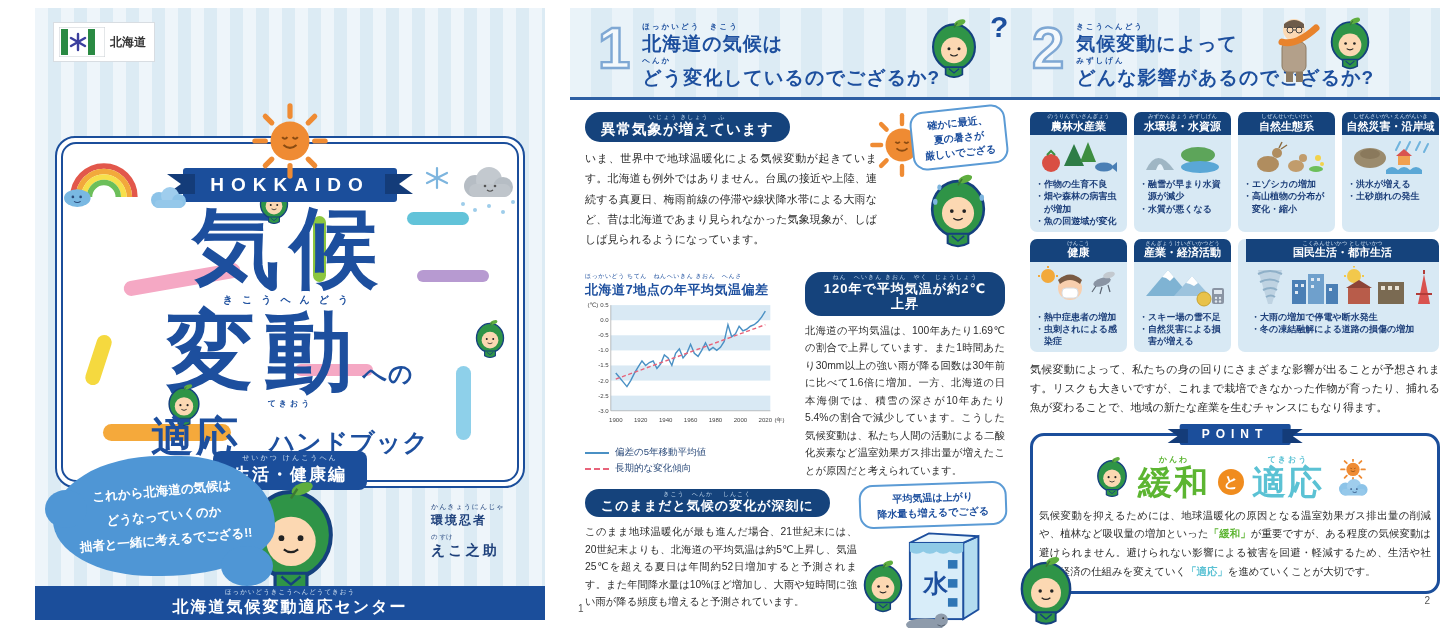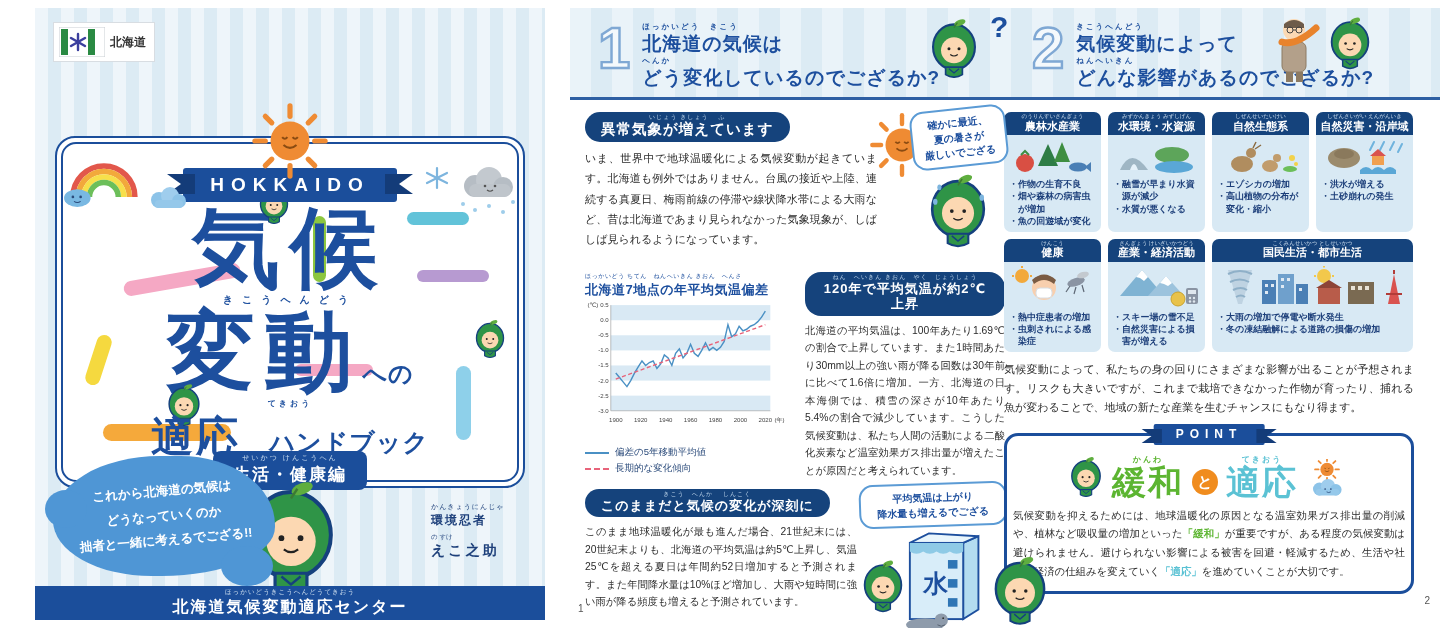--- a/index.html
+++ b/index.html
@@ -83,21 +83,21 @@
     -webkit-text-stroke:2.4px #7fa8d4; text-shadow:0 0 1px #7fa8d4; }
   .htitles { padding-top:4px; }
   .hfuri { font-size:7.5px; color:#1d4f9e; font-weight:bold; letter-spacing:2px; }
   .hline { font-size:19px; color:#1d4f9e; font-weight:bold; letter-spacing:1px; line-height:1.25; }
   .s1-char { position:absolute; left:358px; top:8px; }
   .qmark { position:absolute; left:420px; top:2px; font-size:30px; font-weight:bold; color:#1d4f9e; }
   .s2-chars { position:absolute; left:700px; top:6px; display:flex; gap:6px; }
 
   .spread-body { position:absolute; left:15px; top:104px; width:855px; }
   .col1 { position:absolute; left:0; top:0; width:420px; }
-  .col2 { position:absolute; left:419px; top:0; width:410px; }
+  .col2 { position:absolute; left:445px; top:0; width:410px; }
 
   .pill { display:inline-block; background:#15437c; border-radius:16px; padding:2px 16px 4px; text-align:center; }
   .pill-furi { font-size:6px; color:#bcd4ea; letter-spacing:1px; line-height:1.1; }
   .pill-label { font-size:14.5px; color:#fff; font-weight:bold; letter-spacing:1px; line-height:1.2; }
   .pill.small .pill-label { font-size:13px; }
   .para { font-size:11px; color:#2b2b2b; line-height:1.85; text-align:justify; margin-top:6px; }
   .para.small { font-size:10.3px; line-height:1.7; }
 
   .b1 { position:relative; min-height:152px; }
   .b1-text { width:292px; }
@@ -125,21 +125,21 @@
   .b3-bubble { width:148px; transform:rotate(-2deg); }
   .b3-water { position:relative; margin-top:2px; margin-left:28px; }
   .b3-waterninja { position:absolute; left:-26px; top:28px; }
 
   .pagenum { position:absolute; font-size:10px; color:#555; }
   .pagenum1 { left:8px; bottom:6px; }
   .pagenum2 { right:10px; bottom:14px; }
 
   .cards { display:grid; grid-template-columns:repeat(4,97px); gap:7px; }
   .card { background:#d8e9f4; border-radius:7px; overflow:hidden; padding-bottom:5px; }
-  .card.wide { grid-column:span 2; width:201px; }
+  .card.wide { grid-column:span 2; width:201px;padding-left:8px; }
   .card-header { background:#15437c; text-align:center; padding:1px 2px 3px; }
   .card-furi { font-size:5.5px; color:#cfe0f0; letter-spacing:0; line-height:1.2; white-space:nowrap; }
   .card-title { font-size:11px; color:#fff; font-weight:bold; line-height:1.15; white-space:nowrap; }
   .card-art { height:38px; display:flex; align-items:center; justify-content:center; margin:3px 0 2px; }
   .card-bullets { padding:0 5px; }
   .card-bullets div { font-size:9px; font-weight:bold; color:#1d3f7a; line-height:1.35;
     text-indent:-9px; padding-left:9px; }
 
   .s2-body { font-size:11px; color:#2b2b2b; line-height:1.7; text-align:justify; margin-top:8px; }
 
@@ -344,21 +344,21 @@
       <svg class="s1-char" width="52" height="62" viewBox="0 0 60 74">
           <use href="#ninja"></use>
         </svg>
       <div class="qmark">?</div>
 
       <div class="sh sh2">
         <div class="hnum">2</div>
         <div class="htitles">
           <div class="hfuri">きこうへんどう</div>
           <div class="hline">気候変動によって</div>
-          <div class="hfuri">ねんへいきん</div>
+          <div class="hfuri">みずしげん</div>
           <div class="hline">どんな影響があるのでござるか?</div>
         </div>
       </div>
       <div class="s2-chars">
         <svg width="52" height="70" viewBox="0 0 52 70">
           <circle cx="24" cy="16" r="11" fill="#fbd9b4"></circle>
           <path d="M14 10 q10 -8 20 0 v4 h-20 z" fill="#6d5b4a"></path>
           <circle cx="20" cy="16" r="3" fill="none" stroke="#444"></circle>
             <circle cx="29" cy="16" r="3" fill="none" stroke="#444"></circle>
             <line x1="23" y1="16" x2="26" y2="16" stroke="#444"></line>

